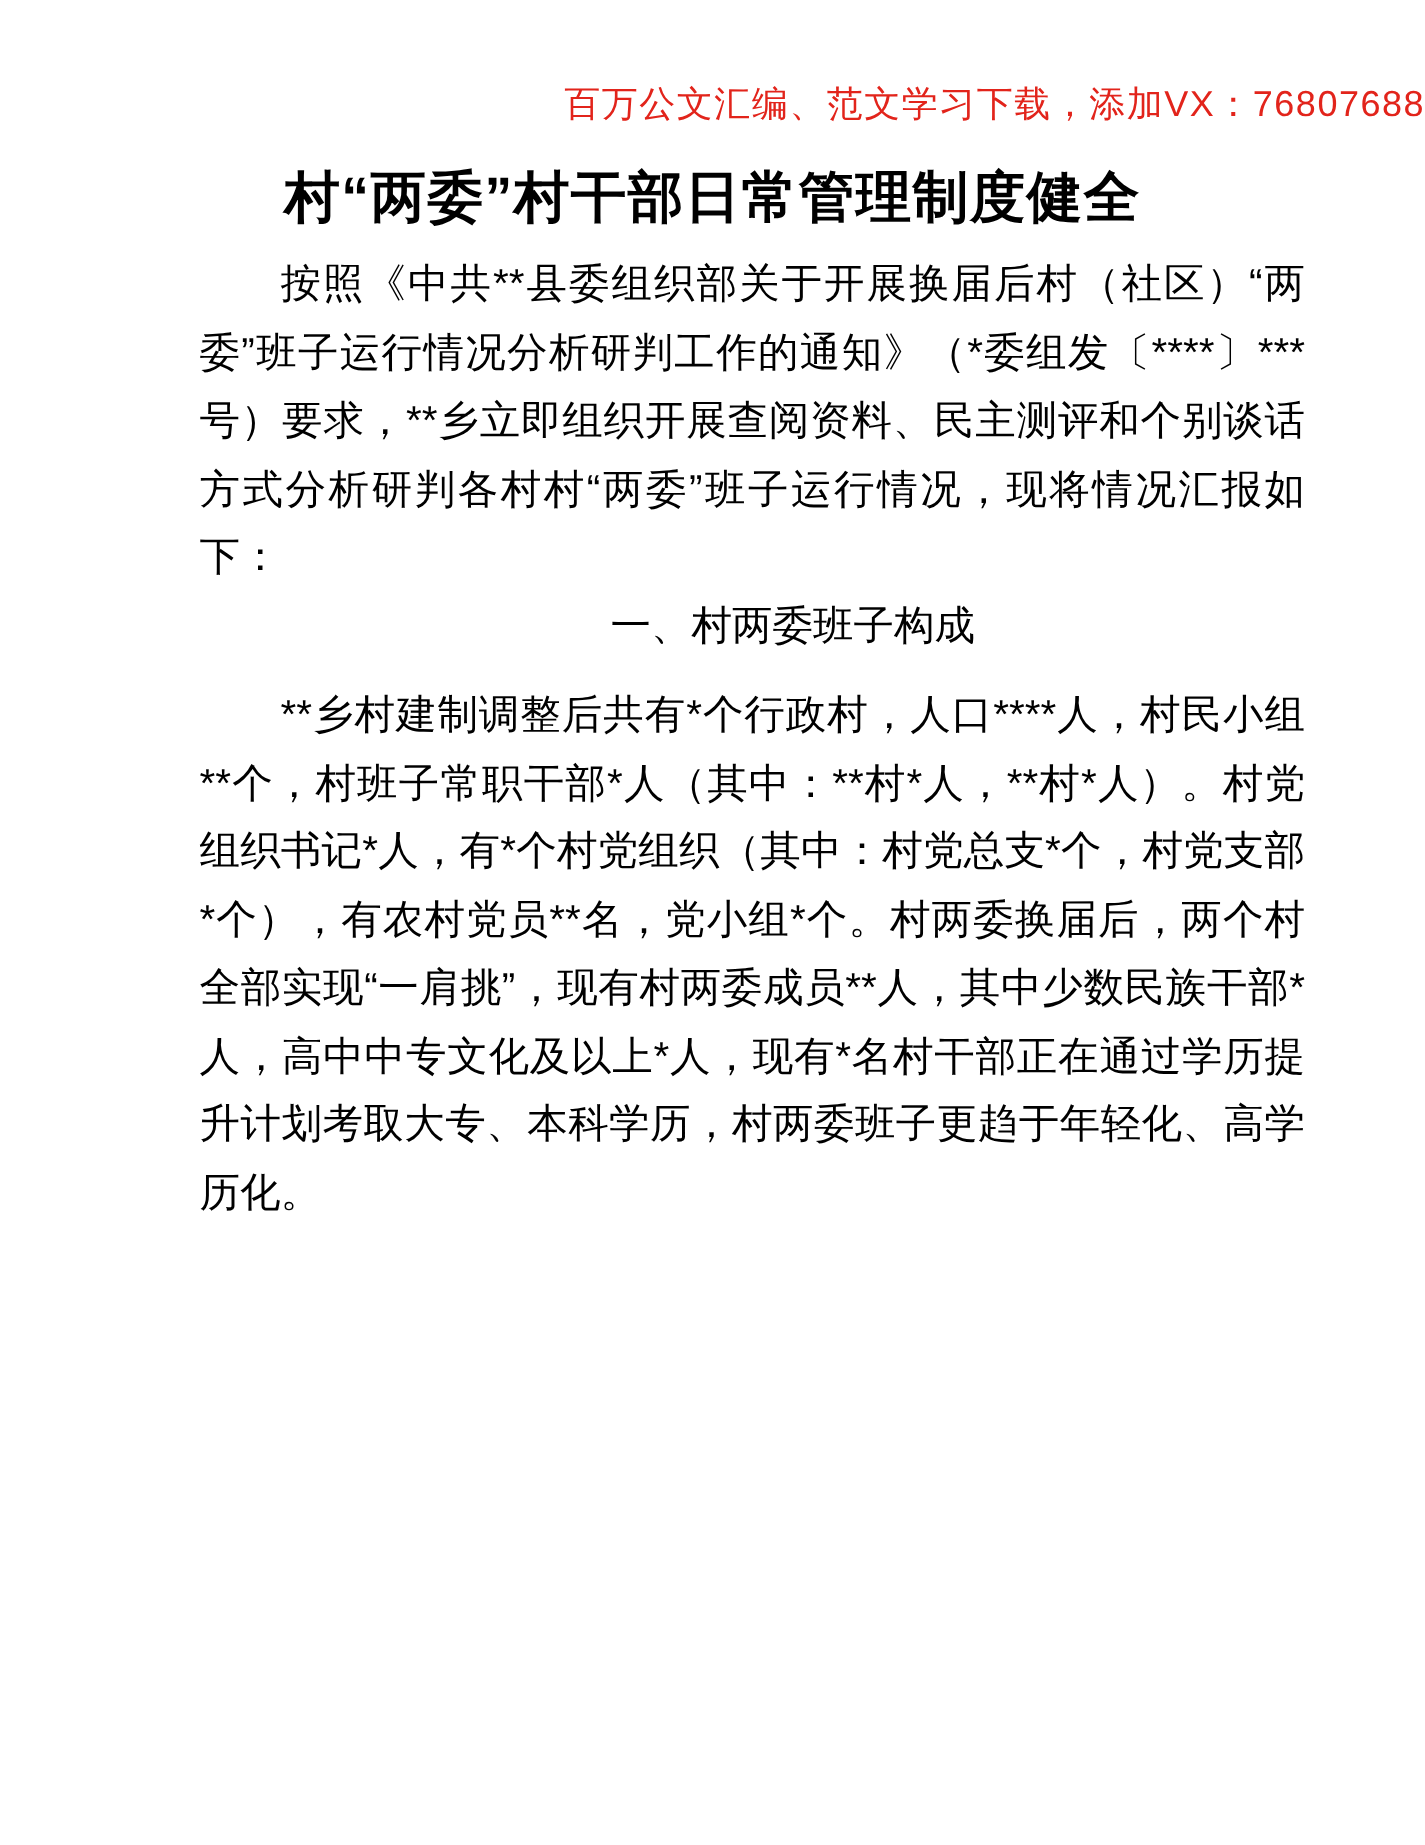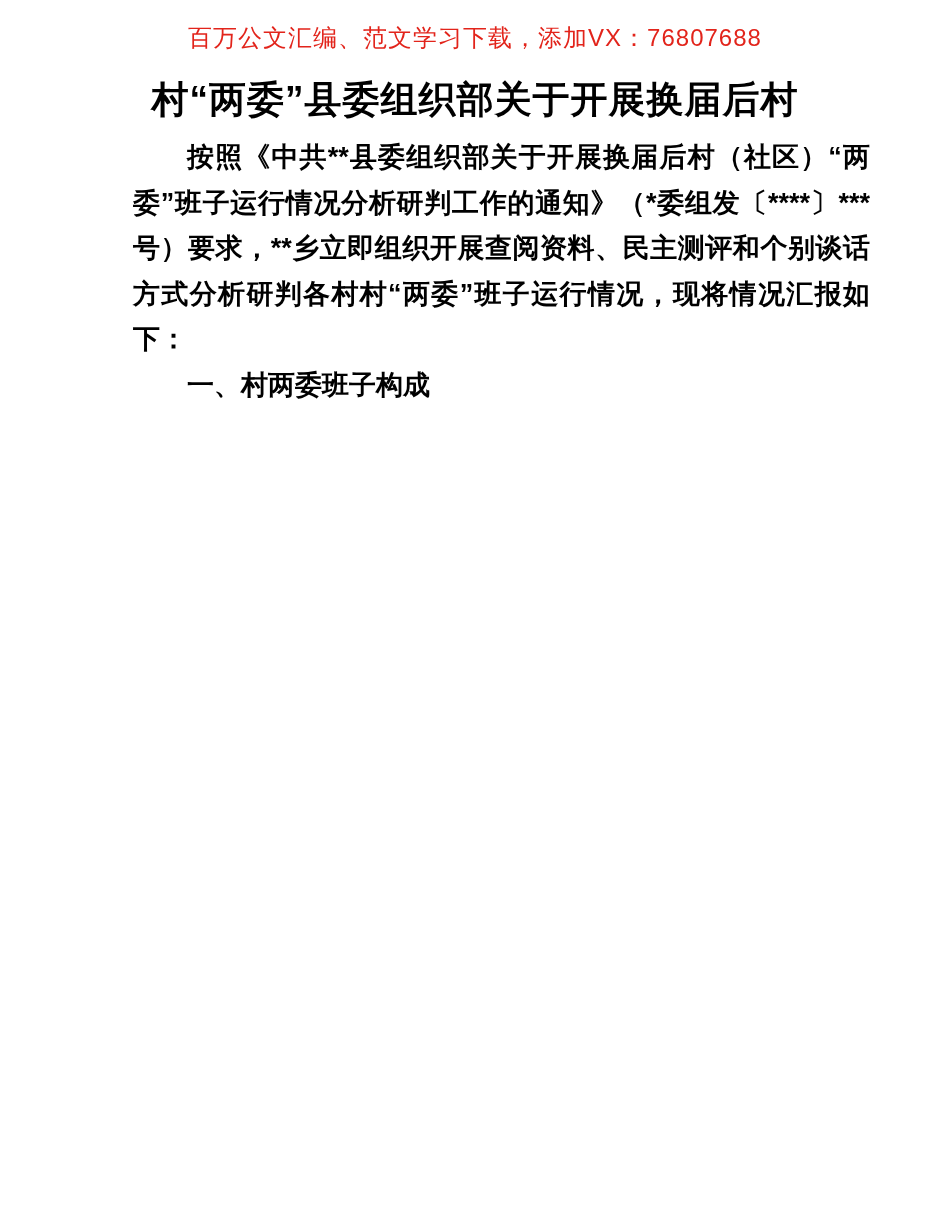--- a/index.html
+++ b/index.html
@@ -13,23 +13,23 @@
     font-family: "Liberation Sans", "DejaVu Sans", sans-serif;
   }
   .page {
     position: relative;
     width: 950px;
     height: 1230px;
     background: #ffffff;
     overflow: hidden;
   }
   .notice {
-    padding-top: 24px;
+    padding-top: 56px;
     margin: 0;
-    text-align: center;
+    text-align: right;
     font-size: 24px;
     line-height: 27px;
     font-weight: 400;
     letter-spacing: 1px;
   }
   .doc-title {
     margin: 30px 0 0 0;
     text-align: center;
     font-size: 37px;
     line-height: 38px;
@@ -45,43 +45,44 @@
   .content p.para,
   .content h2.heading {
     margin: 0;
     padding: 0;
     font-size: 27px;
     line-height: 45.5px;
     text-indent: 2em;
     color: #000000;
   }
   .content p.para {
-    font-weight: 700;
+    font-weight: 400;
     text-align: justify;
     text-justify: inter-character;
     margin-top: 14px;
   }
   .content h2.heading {
-    font-weight: 700;
-    text-align: left;
+    font-weight: 400;
+    text-align: center;
   }
 </style>
 </head>
 <body>
 
 <div class="page">
 
   <p class="notice" style="color: rgb(226, 36, 27);">百万公文汇编、范文学习下载，添加VX：76807688</p>
 
-  <h1 class="doc-title">村“两委”县委组织部关于开展换届后村</h1>
+  <h1 class="doc-title">村“两委”村干部日常管理制度健全</h1>
 
   <div class="content">
 
     <p class="para">按照《中共**县委组织部关于开展换届后村（社区）“两委”班子运行情况分析研判工作的通知》（*委组发〔****〕***号）要求，**乡立即组织开展查阅资料、民主测评和个别谈话方式分析研判各村村“两委”班子运行情况，现将情况汇报如下：</p>
 
     <h2 class="heading">一、村两委班子构成</h2>
 
+    <p class="para">**乡村建制调整后共有*个行政村，人口****人，村民小组**个，村班子常职干部*人（其中：**村*人，**村*人）。村党组织书记*人，有*个村党组织（其中：村党总支*个，村党支部*个），有农村党员**名，党小组*个。村两委换届后，两个村全部实现“一肩挑”，现有村两委成员**人，其中少数民族干部*人，高中中专文化及以上*人，现有*名村干部正在通过学历提升计划考取大专、本科学历，村两委班子更趋于年轻化、高学历化。</p>
 
 
 
   </div>
 
 </div>
 
 </body></html>

